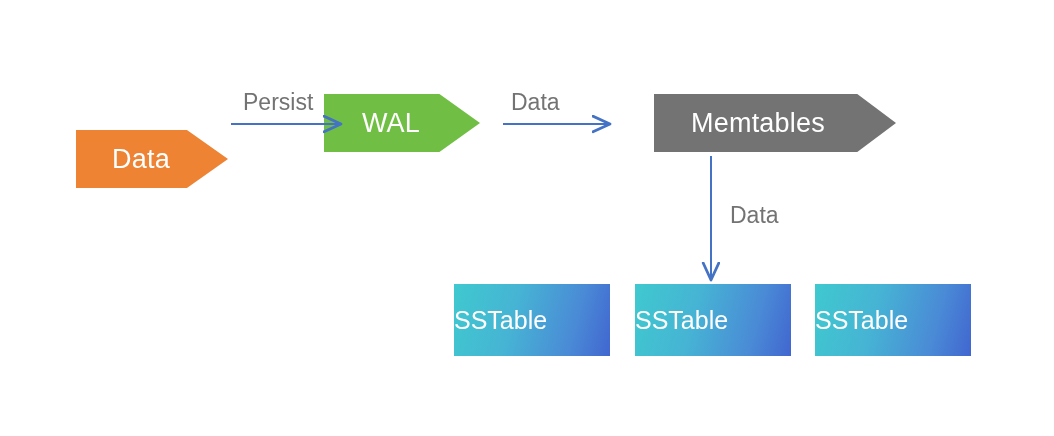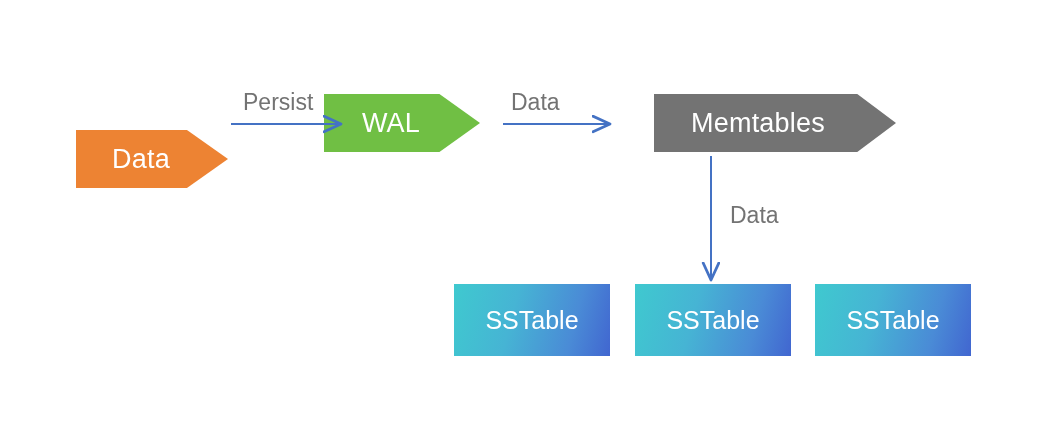--- a/index.html
+++ b/index.html
@@ -69,21 +69,21 @@
 
   
   .sstable {
     position: absolute;
     top: 284px;
     width: 156px;
     height: 72px;
     background: linear-gradient(105deg, #3fc9cf 0%, #46b4d4 38%, #4a8bd6 75%, #4166d0 100%);
     display: flex;
     align-items: center;
-    justify-content: center;
+    justify-content: flex-start;
     color: #ffffff;
     font-size: 25px;
     line-height: 1;
     white-space: nowrap;
   }
   #sstable-1 { left: 454px; }
   #sstable-2 { left: 635px; }
   #sstable-3 { left: 815px; }
 
   

